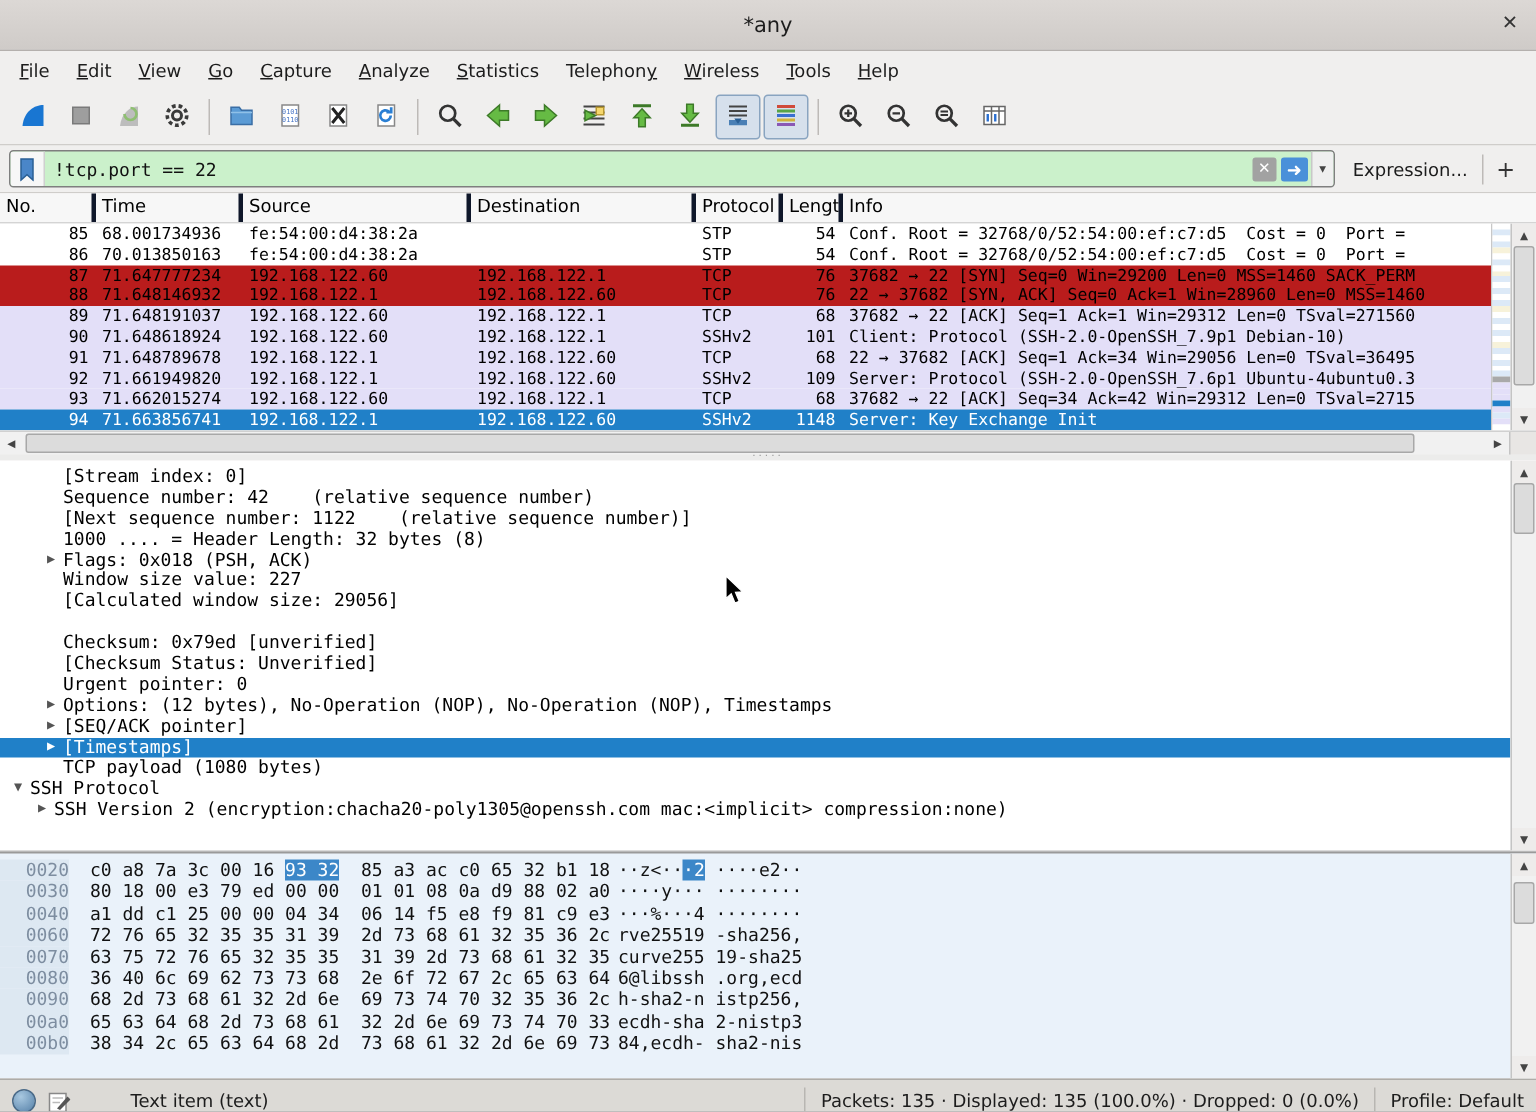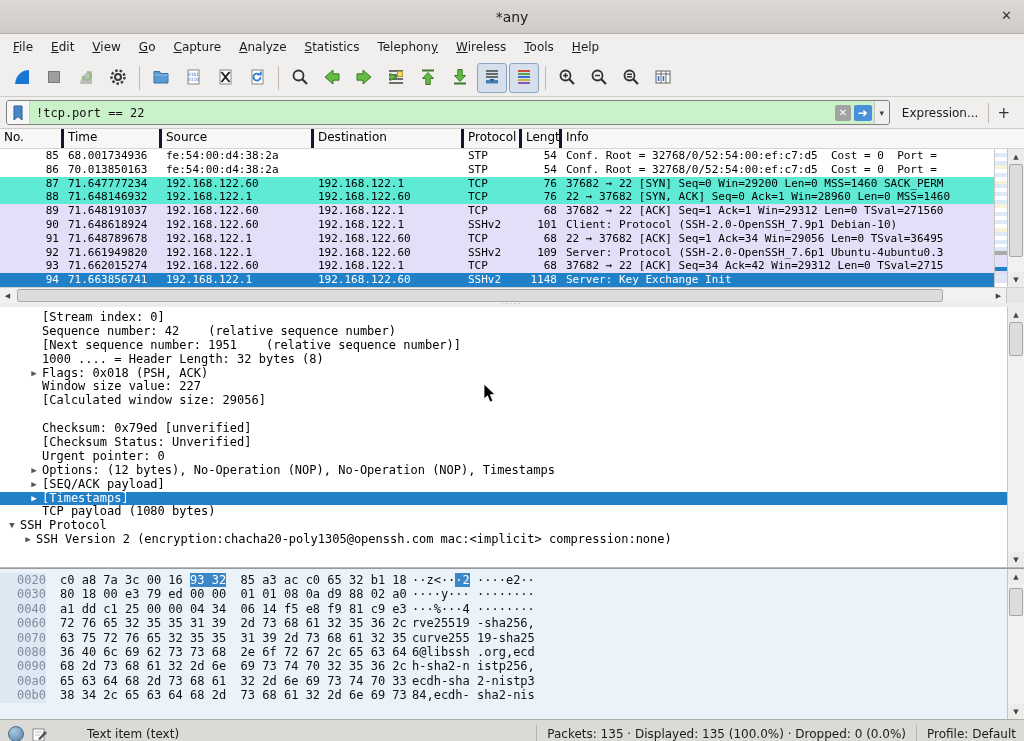--- a/index.html
+++ b/index.html
@@ -33,21 +33,21 @@
   
   .plist{height:172px;background:#fff;border-bottom:1px solid #b8b8b8;display:flex;flex-direction:column;}
   .phdr{height:19px;display:flex;background:#f7f7f7;border-bottom:1px solid #d4d4d4;font-size:12px;color:#000;flex:none;}
   .hcell{border-right:3px solid #0f172a;padding:1px 0 0 4px;white-space:pre;overflow:hidden;box-sizing:border-box;flex:none;}
   .pbody{height:138px;display:flex;flex:none;overflow:hidden;}
   .prows{flex:1;overflow:hidden;}
   .prow{height:13.8px;line-height:13.8px;display:flex;font-family:"DejaVu Sans Mono","Liberation Mono",monospace;font-size:11px;white-space:pre;}
   .pcell{overflow:hidden;flex:none;box-sizing:border-box;padding-left:4px;}
   .pcell.r{text-align:right;padding-right:5px;padding-left:0;}
   .row-plain{background:#ffffff;color:#000;}
-  .row-gray{background:#5eead4;color:#000;}
+  .row-gray{background:#b91c1c;color:#000;}
   .row-lav{background:#e3dff8;color:#000;}
   .row-sel{background:#2080c8;color:#fff;}
   .minimap{width:12px;display:flex;flex-direction:column;border-left:1px solid #c8c8c8;}
   .minimap div{flex:1;}
   
   .vscroll{width:16px;background:#f1f1f1;border-left:1px solid #c4c4c4;display:flex;flex-direction:column;flex:none;}
   .sb-btn{height:15px;display:flex;align-items:center;justify-content:center;font-size:7px;color:#444;background:#eeeceb;flex:none;}
   .sb-track{flex:1;position:relative;}
   .sb-thumb{position:absolute;left:1px;right:1px;background:#dcdcdc;border:1px solid #a8a8a8;border-radius:2px;}
   .vs-list .sb-thumb{top:0;height:84%;}
@@ -337,31 +337,31 @@
       <div class="hcorner"></div>
     </div>
   </div>
 
   <div class="splitter">·····</div>
 
   <div class="details">
     <div class="dlines" id="dlines">
         <div class="dline lvl2"><span class="arr"></span><span>[Stream index: 0]</span></div>
         <div class="dline lvl2"><span class="arr"></span><span>Sequence number: 42    (relative sequence number)</span></div>
-        <div class="dline lvl2"><span class="arr"></span><span>[Next sequence number: 1951    (relative sequence number)]</span></div>
+        <div class="dline lvl2"><span class="arr"></span><span>[Next sequence number: 1122    (relative sequence number)]</span></div>
         <div class="dline lvl2"><span class="arr"></span><span>1000 .... = Header Length: 32 bytes (8)</span></div>
         <div class="dline lvl2"><span class="arr">▶</span><span>Flags: 0x018 (PSH, ACK)</span></div>
         <div class="dline lvl2"><span class="arr"></span><span>Window size value: 227</span></div>
         <div class="dline lvl2"><span class="arr"></span><span>[Calculated window size: 29056]</span></div>
         <div class="dline lvl2"><span class="arr"></span></div>
         <div class="dline lvl2"><span class="arr"></span><span>Checksum: 0x79ed [unverified]</span></div>
         <div class="dline lvl2"><span class="arr"></span><span>[Checksum Status: Unverified]</span></div>
         <div class="dline lvl2"><span class="arr"></span><span>Urgent pointer: 0</span></div>
         <div class="dline lvl2"><span class="arr">▶</span><span>Options: (12 bytes), No-Operation (NOP), No-Operation (NOP), Timestamps</span></div>
-        <div class="dline lvl2"><span class="arr">▶</span><span>[SEQ/ACK payload]</span></div>
+        <div class="dline lvl2"><span class="arr">▶</span><span>[SEQ/ACK pointer]</span></div>
         <div class="dline lvl2 sel"><span class="arr">▶</span><span>[Timestamps]</span></div>
         <div class="dline lvl2"><span class="arr"></span><span>TCP payload (1080 bytes)</span></div>
         <div class="dline lvl0"><span class="arr">▼</span><span>SSH Protocol</span></div>
         <div class="dline lvl1"><span class="arr">▶</span><span>SSH Version 2 (encryption:chacha20-poly1305@openssh.com mac:&lt;implicit&gt; compression:none)</span></div>
       </div>
     <div class="vscroll vs-det">
       <div class="sb-btn">▲</div>
       <div class="sb-track">
           <div class="sb-thumb"></div>
         </div>

